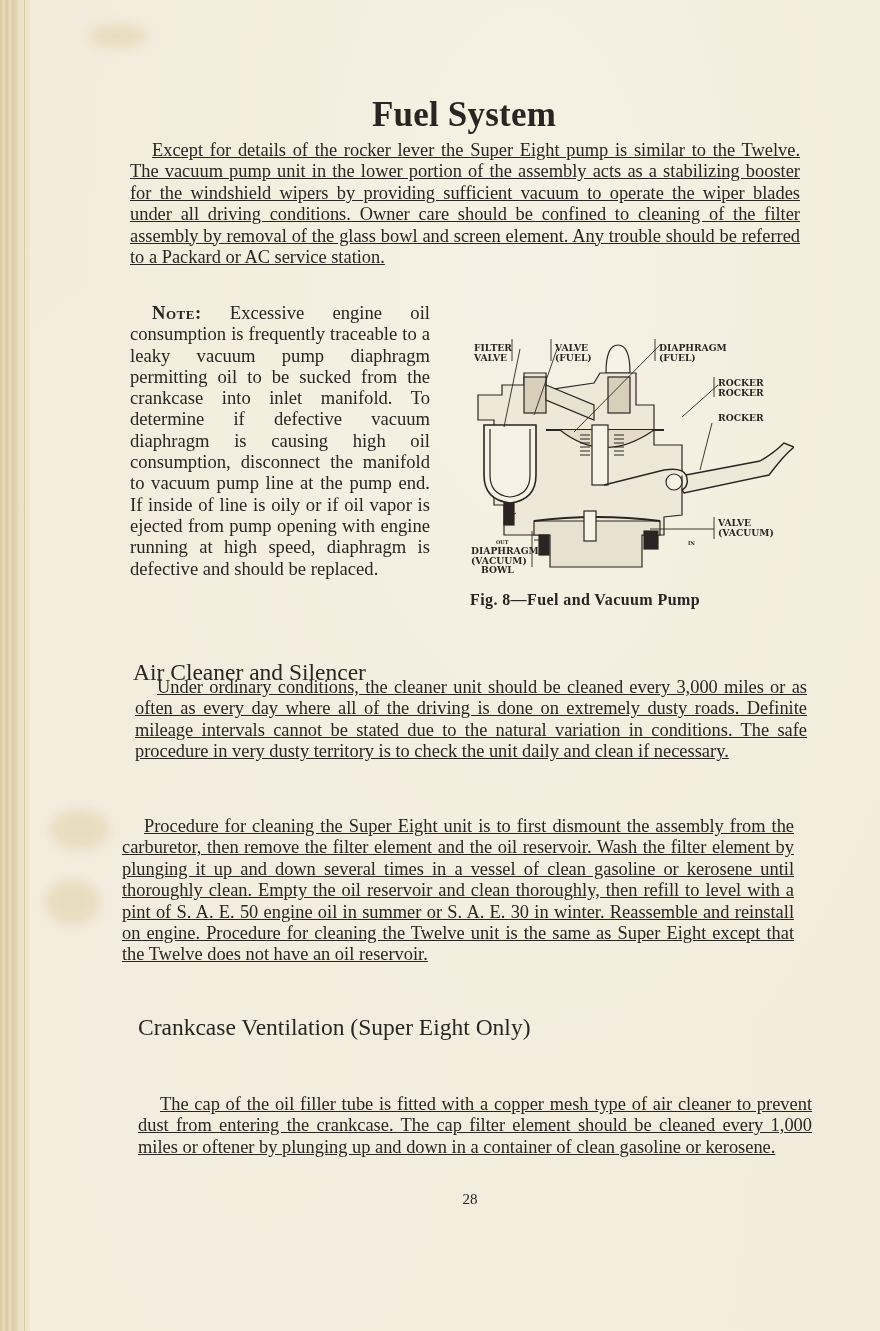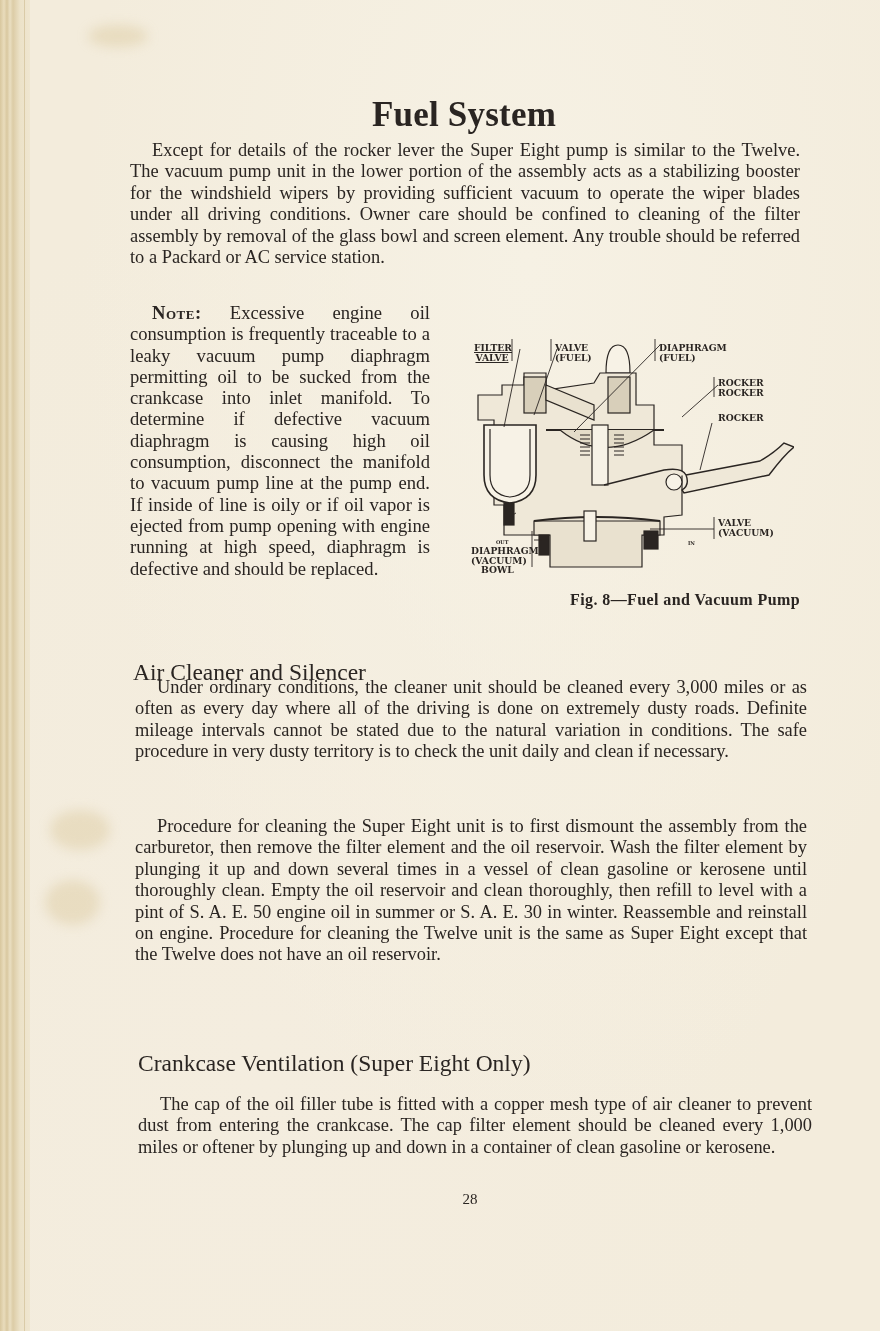--- a/index.html
+++ b/index.html
@@ -20,44 +20,44 @@
     content:""; position:absolute; left:24px; top:0; width:1px; height:100%; background:#cdbb90; opacity:.6;
   }
   .stain { position:absolute; border-radius:50%; background:rgba(205,180,120,0.28); filter:blur(6px); }
 
   .title {
     position:absolute; left:0; width:928px; top:72px; text-align:center;
     font-size:35px; font-weight:bold; letter-spacing:0.2px;
   }
   p.body {
     position:absolute; margin:0; font-size:18.4px; line-height:21.4px;
-    text-align:justify; text-indent:22px;
+    text-align:justify; text-indent:22px;text-decoration:underline;
   }
   .p1 { left:130px; top:140px; width:670px; }
   .note {
     position:absolute; left:130px; top:302px; width:300px; margin:0;
     font-size:18.6px; line-height:21.3px; text-align:justify; text-indent:22px;
   }
   .note .sc { font-variant:small-caps; letter-spacing:.5px;font-weight:bold; }
 
   .figure { position:absolute; left:464px; top:335px; width:330px; height:240px; }
   .fig-label {
     position:absolute; font-family:"DejaVu Serif", serif; font-weight:bold;
     font-size:9.2px; line-height:10px; color:#2a2522;
   }
   .fig-caption {
-    position:absolute; left:470px; top:591px; width:330px; text-align:right;
+    position:absolute; left:470px; top:591px; width:330px; text-align:left;
     font-size:16px; font-weight:bold; letter-spacing:.4px;
   }
 
   .h2 { position:absolute; font-size:23.5px; font-weight:normal; margin:0; }
   .h-air { left:133px; top:659px; }
   .p2 { left:135px; top:677px; width:672px; font-size:18.3px; line-height:21.5px; }
-  .p3 { left:135px; top:816px; width:672px; font-size:18.3px; line-height:21.5px; }
-  .h-crank { left:138px; top:1050px; }
+  .p3 { left:122px; top:816px; width:672px; font-size:18.3px; line-height:21.5px; }
+  .h-crank { left:138px; top:1014px; }
   .p4 { left:138px; top:1094px; width:674px; font-size:18.3px; line-height:21.5px; }
   .page-num { position:absolute; left:0; width:940px; top:1191px; text-align:center; font-size:15px; }
 </style>
 </head>
 <body>
 
 <div class="binding"></div>
 <div class="stain" style="left:88px;top:25px;width:60px;height:22px;"></div>
 <div class="stain" style="left:50px;top:810px;width:60px;height:40px;"></div>
 <div class="stain" style="left:45px;top:880px;width:55px;height:45px;"></div>
@@ -120,21 +120,21 @@
         <line x1="48" y1="4" x2="48" y2="26"></line>
         <line x1="87" y1="4" x2="87" y2="26"></line>
         <line x1="191" y1="4" x2="191" y2="26"></line>
         <line x1="250" y1="42" x2="250" y2="62"></line>
         <line x1="250" y1="182" x2="250" y2="204"></line>
         <line x1="68" y1="196" x2="68" y2="232"></line>
       </g>
     </g>
   </svg>
 
-  <div class="fig-label" style="left:10px;top:8px;text-align:center;width:36px;text-decoration:underline;">
+  <div class="fig-label" style="left:10px;top:8px;text-align:left;width:36px;">
     <div>FILTER</div>
     <div>VALVE</div>
   </div>
   <div class="fig-label" style="left:91px;top:8px;">
     <div>VALVE</div>
     <div>(FUEL)</div>
   </div>
   <div class="fig-label" style="left:195px;top:8px;">
     <div>DIAPHRAGM</div>
     <div>(FUEL)</div>

